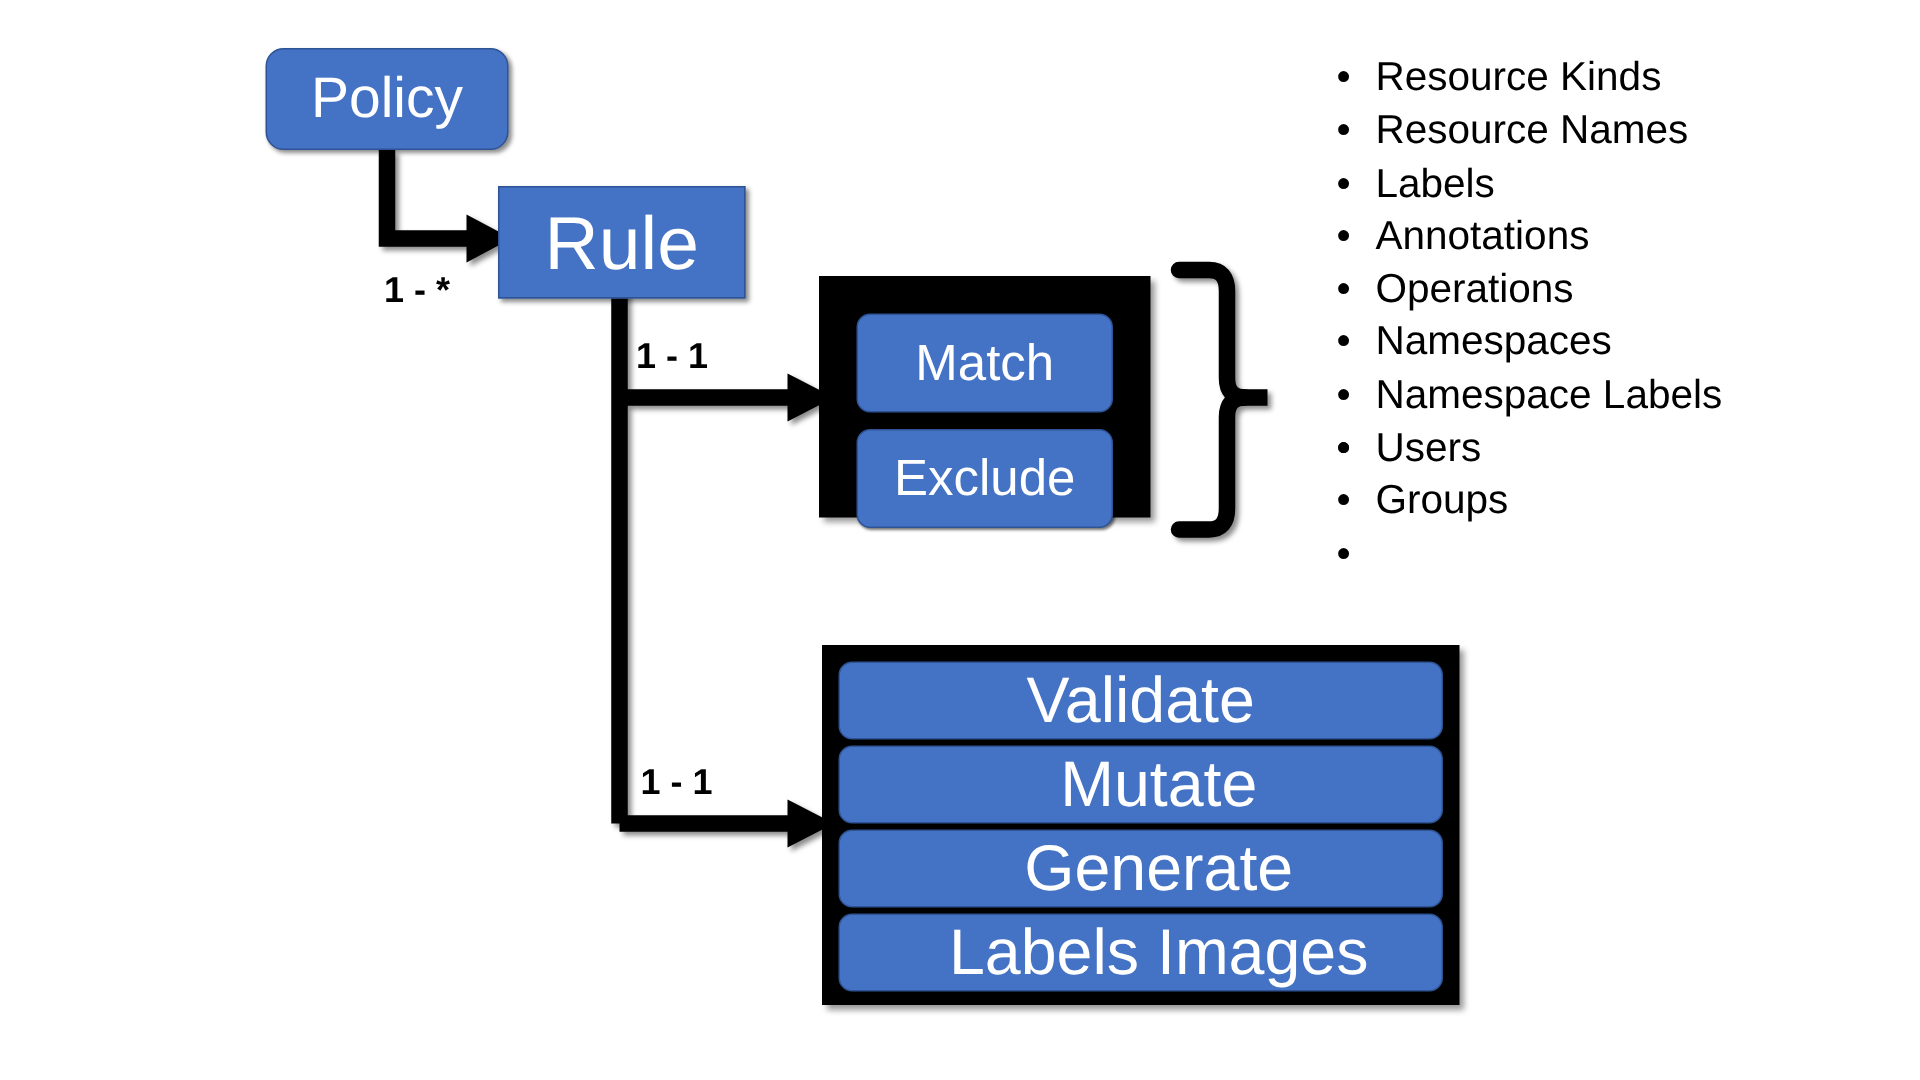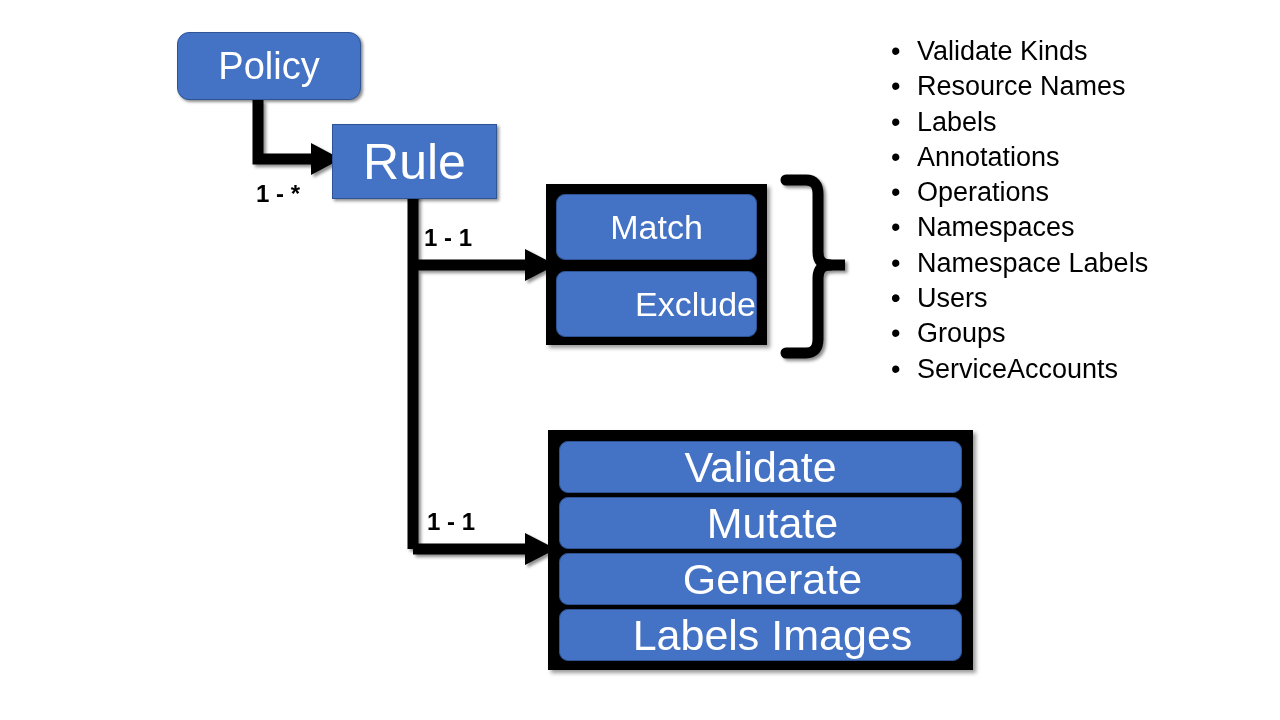--- a/index.html
+++ b/index.html
@@ -33,21 +33,21 @@
     text-align: center;
     line-height: 1;
     white-space: nowrap;
     box-shadow: 2px 2px 3px rgba(0,0,0,0.45);
     user-select: none;
   }
 
   #policy-node {
     left: 177px;
     top: 32px;
-    width: 184px;
+    width: 162px;
     height: 68px;
     font-size: 38px;
     border-radius: 12px;
   }
 
   #rule-node {
     left: 332px;
     top: 124px;
     width: 165px;
     height: 75px;
@@ -61,34 +61,34 @@
     box-sizing: border-box;
     background: #000000;
     box-shadow: 3px 3px 4px rgba(0,0,0,0.40);
   }
 
   #match-group {
     left: 546px;
     top: 184px;
     width: 221px;
     height: 161px;
-    padding: 10px;
+    padding: 25px;
   }
 
   #match-group .node {
     position: relative;
     left: auto;
     top: auto;
     width: 100%;
     height: 66px;
     font-size: 34px;
     border-radius: 9px;
     box-shadow: 1px 1px 2px rgba(0,0,0,0.55);
   }
-  #match-group .node + .node { margin-top: 11px; justify-content: flex-end; }
+  #match-group .node + .node { margin-top: 11px; }
 
   #action-group {
     left: 548px;
     top: 430px;
     width: 425px;
     height: 240px;
     padding: 11px;
   }
 
   #action-group .node {
@@ -231,26 +231,26 @@
     <div class="node">
       <span>Labels Images</span>
     </div>
   </div>
 
   <div class="card-label" id="label-policy-rule">1 - *</div>
   <div class="card-label" id="label-rule-match">1 - 1</div>
   <div class="card-label" id="label-rule-action">1 - 1</div>
 
   <ul id="attribute-list">
-      <li><span class="bullet-dot">•</span><span>Validate Kinds</span></li>
+      <li><span class="bullet-dot">•</span><span>Resource Kinds</span></li>
       <li><span class="bullet-dot">•</span><span>Resource Names</span></li>
       <li><span class="bullet-dot">•</span><span>Labels</span></li>
       <li><span class="bullet-dot">•</span><span>Annotations</span></li>
       <li><span class="bullet-dot">•</span><span>Operations</span></li>
       <li><span class="bullet-dot">•</span><span>Namespaces</span></li>
       <li><span class="bullet-dot">•</span><span>Namespace Labels</span></li>
       <li><span class="bullet-dot">•</span></li>
       <li><span class="bullet-dot">•</span><span>Users</span></li>
       <li><span class="bullet-dot">•</span><span>Groups</span></li>
-      <li><span class="bullet-dot">•</span><span>ServiceAccounts</span></li>
+      <li><span class="bullet-dot">•</span></li>
     </ul>
 
 </div>
 
 </body></html>

